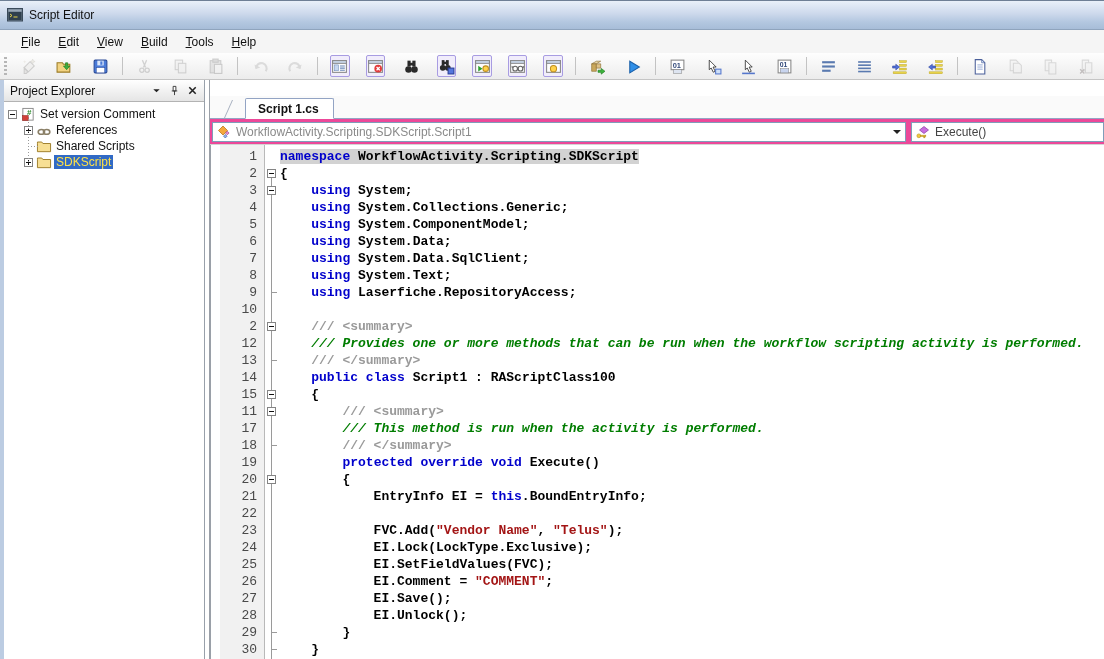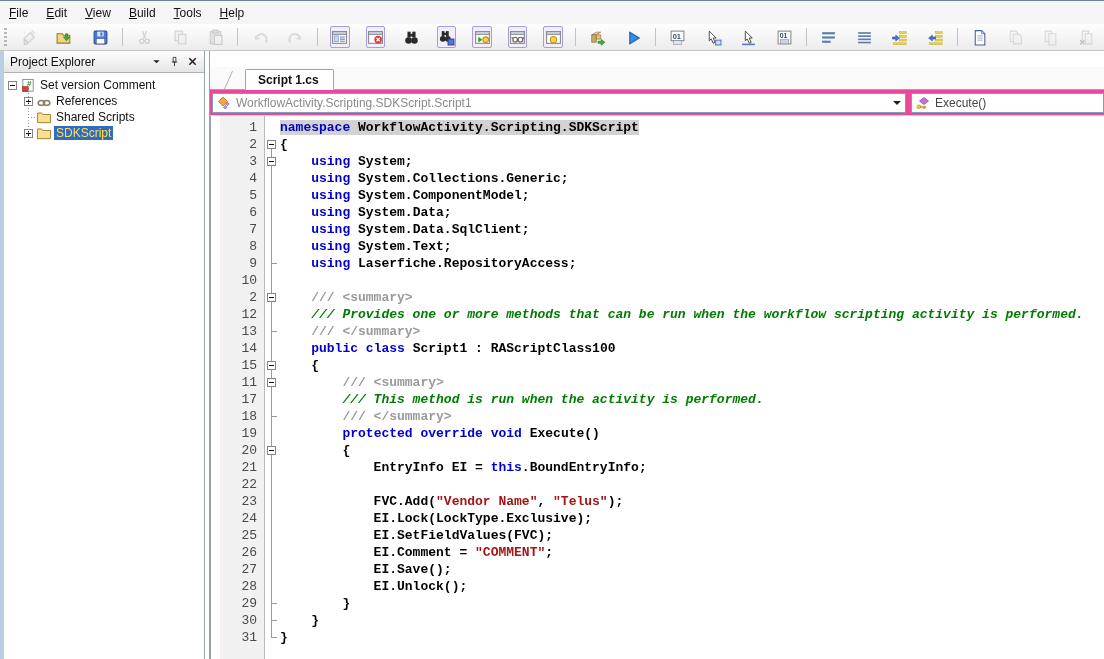--- a/index.html
+++ b/index.html
@@ -8,21 +8,21 @@
   .window { width:100%; height:100%; display:flex; flex-direction:column; border-top:1px solid #6e7f95; }
 
   
   .titlebar { flex:0 0 29px; display:flex; align-items:center; padding-left:7px;
     background:linear-gradient(180deg,#e9f0f9 0%,#cdd9ec 45%,#b3c7e0 75%,#a7bdd8 100%);
     border-bottom:1px solid #8fa4bd; }
   .title-icon { width:16px; height:16px; display:inline-flex; }
   .title-text { margin-left:6px; }
 
   
-  .menubar { flex:0 0 23px; display:flex; align-items:center; background:#f5f5f5; padding-left:0; }
+  .menubar { flex:0 0 23px; display:flex; align-items:center; background:#f5f5f5; padding-left:12px; }
   .menu-item { padding:3px 9px; }
 
   
   .toolbar { flex:0 0 27px; display:flex; align-items:center; padding-left:3px;
     background:linear-gradient(180deg,#fefefe,#ececec); border-bottom:1px solid #c5c5c5; }
   .tb-grip { width:4px; height:18px; margin:0 4px 0 1px;
     background:repeating-linear-gradient(180deg,#b6b6b6 0 2px,transparent 2px 4px); }
   .tb-btn { width:23px; height:22px; display:flex; align-items:center; justify-content:center;
     border:1px solid transparent; border-radius:2px; margin:0 8px; }
   .tb-btn.toggled { border-color:#a89ce2; background:#f1edfb; }
@@ -79,20 +79,32 @@
   .fbox { position:absolute; left:3px; top:4px; width:9px; height:9px; background:#fff; border:1px solid #848484; display:block; z-index:1; }
   .fminus { position:absolute; left:5px; top:8px; width:5px; height:1px; background:#111; display:block; z-index:2; }
   .src { white-space:pre; font-weight:600; color:#000; }
   .kw { color:var(--kw); } .str { color:var(--str); } .cm { color:var(--cm);font-style:italic; } .doc { color:var(--doc); } .pl { color:#000; }
   .linesel { background:var(--sel); }
 </style>
 </head>
 <body>
 
 <div class="window">
+  <div class="titlebar">
+    <span class="title-icon">
+      <svg viewBox="0 0 16 16" width="16" height="16">
+          <rect x="0.5" y="1.5" width="15" height="12.5" fill="#6a7a8a" stroke="#3a4a5a"></rect>
+          <rect x="1.5" y="2.5" width="13" height="2" fill="#9aa8b8"></rect>
+          <rect x="1.5" y="5" width="13" height="8" fill="#2f3f4d"></rect>
+          <path d="M3 7l2 1.5L3 10" stroke="#e8d44a" fill="none"></path>
+          <rect x="6.5" y="9.5" width="4" height="1" fill="#e8d44a"></rect>
+        </svg>
+    </span>
+    <span class="title-text">Script Editor</span>
+  </div>
 
   <div class="menubar" id="menubar">
       <div class="menu-item"><u>F</u>ile</div>
       <div class="menu-item"><u>E</u>dit</div>
       <div class="menu-item"><u>V</u>iew</div>
       <div class="menu-item"><u>B</u>uild</div>
       <div class="menu-item"><u>T</u>ools</div>
       <div class="menu-item"><u>H</u>elp</div>
     </div>
 

